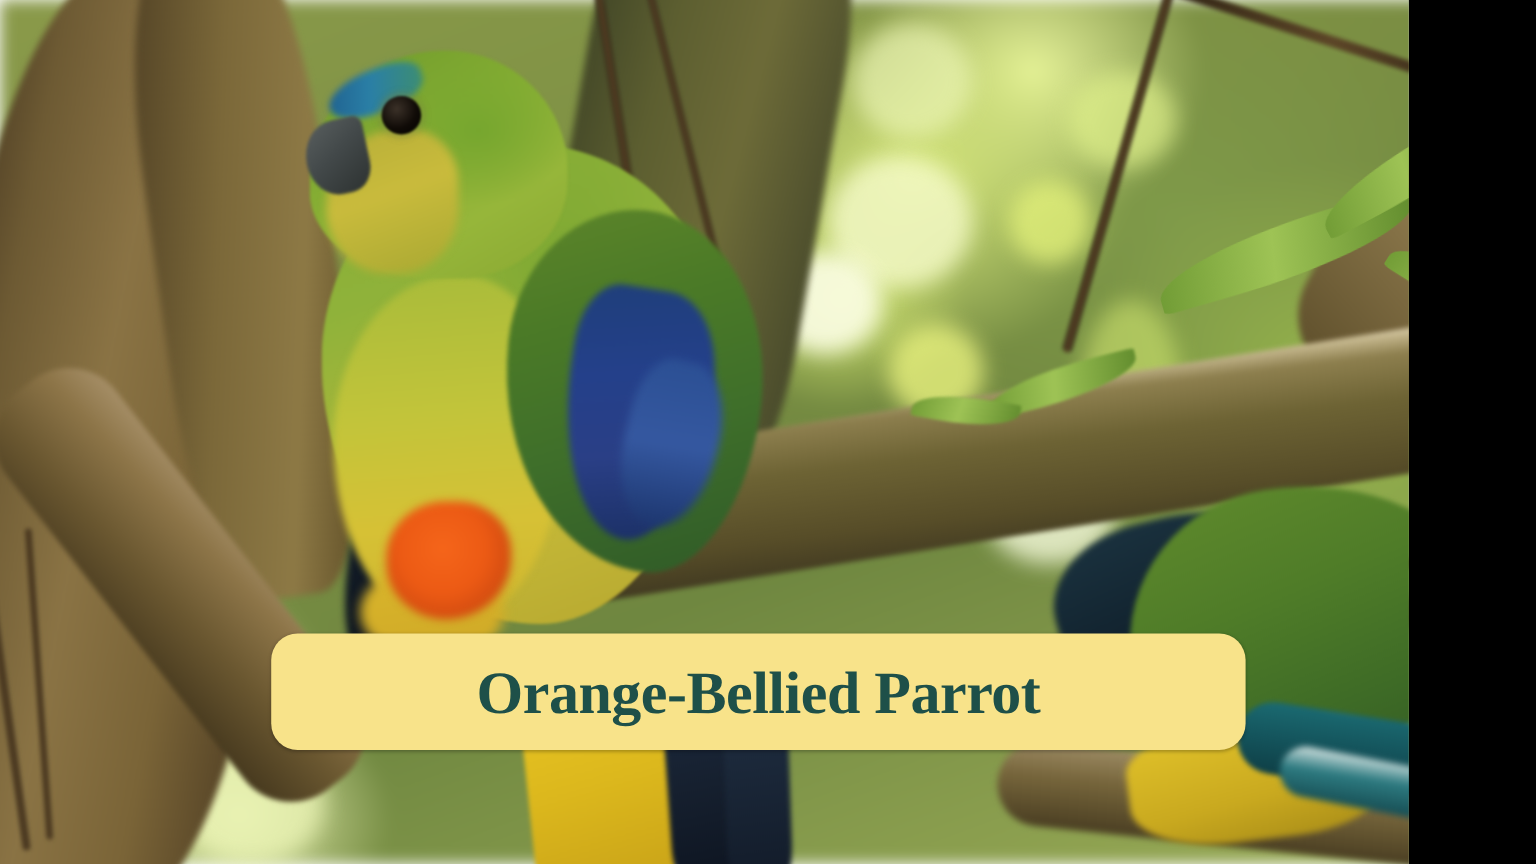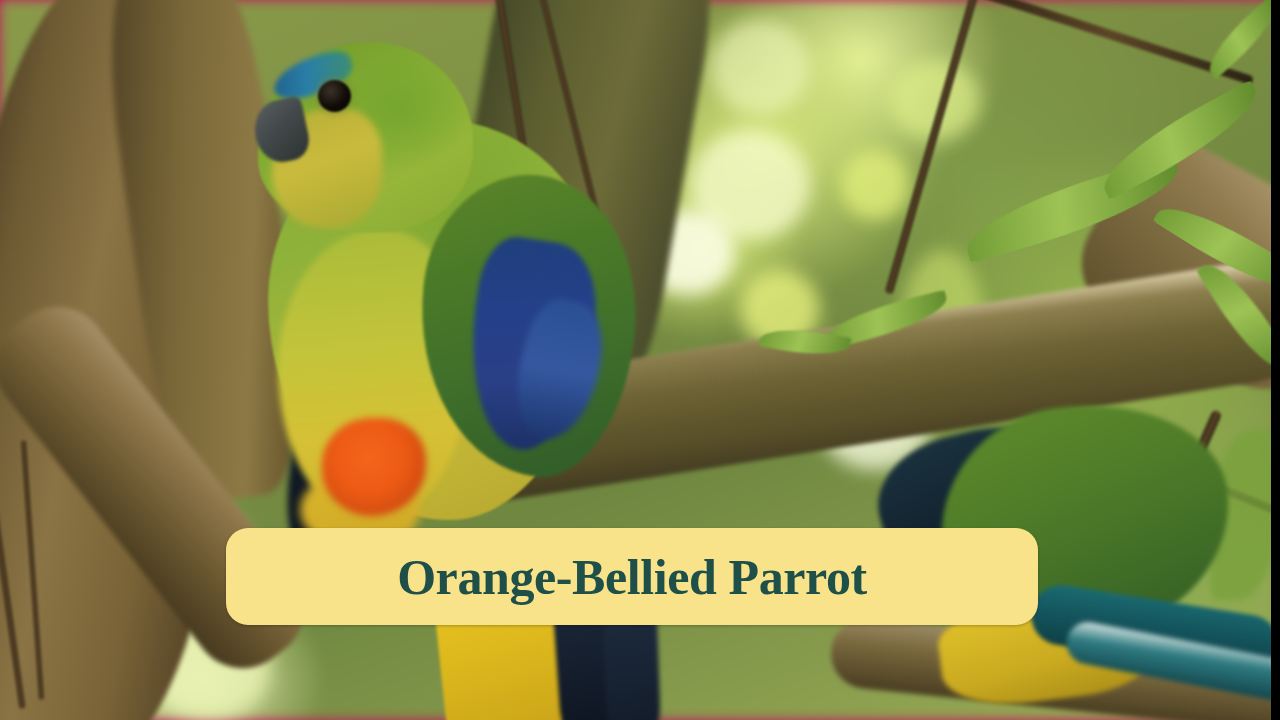--- a/index.html
+++ b/index.html
@@ -6,24 +6,24 @@
   html, body {
     margin: 0;
     padding: 0;
     background: #000;
   }
   body {
     font-family: "Liberation Serif", serif;
   }
   .stage {
     position: relative;
-    width: 1271px;
+    width: 1174px;
     height: 720px;
     overflow: hidden;
-    background: #be185d;
+    background: #ffffff;
   }
   .layer { position: absolute; }
 
   
   .bg-base {
     left: 0; top: 0; width: 1280px; height: 720px;
     background:
       radial-gradient(ellipse 240px 200px at 120px 600px, #e8f0a8 0%, rgba(232,240,168,0) 70%),
       radial-gradient(ellipse 200px 170px at 40px 520px, #d7e79a 0%, rgba(215,231,154,0) 72%),
       radial-gradient(ellipse 180px 150px at 200px 680px, #e6efb0 0%, rgba(230,239,176,0) 70%),

